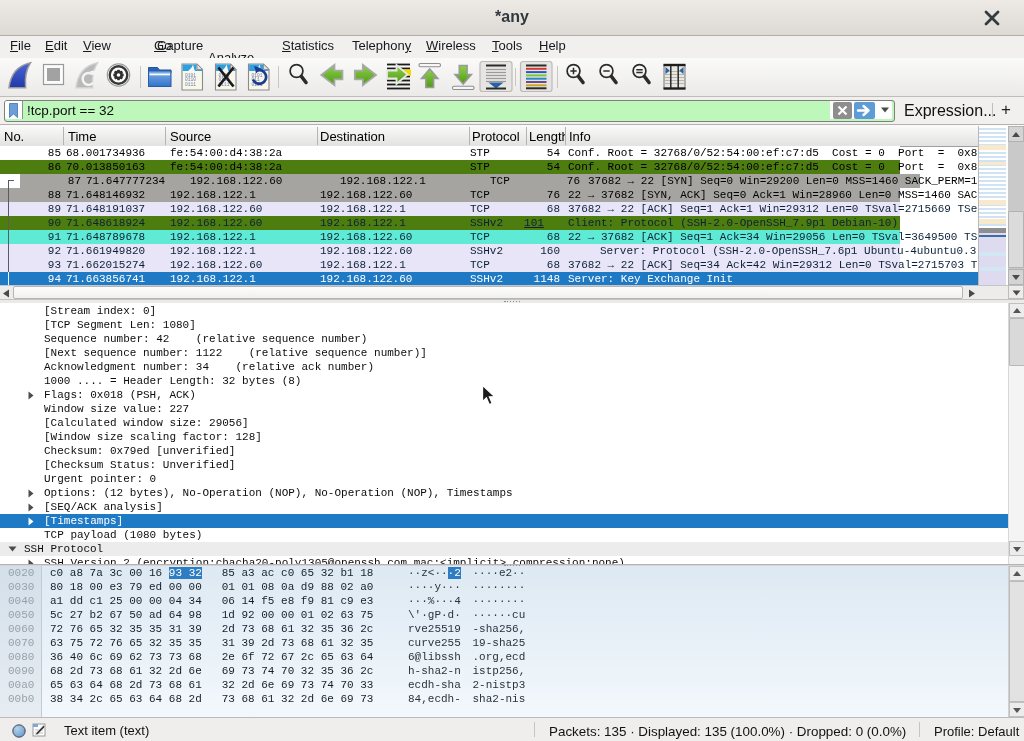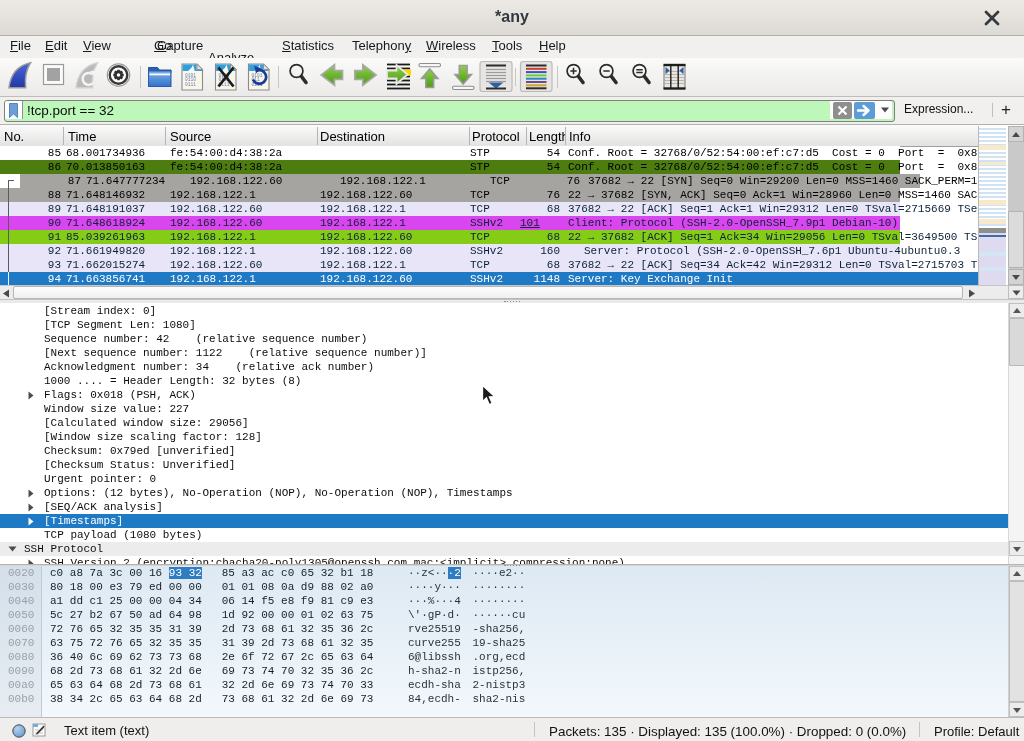--- a/index.html
+++ b/index.html
@@ -218,21 +218,21 @@
  </svg>
 
  <div class="abs" style="left:854px;top:101.5px;width:21px;height:17px;background:#5e9cd8;border-radius:2px;"></div>
  <svg class="abs" style="left:854px;top:101.5px;" width="21" height="17" viewBox="0 0 21 17">
   <path d="M4,8.5 h9 M9.5,4 l5,4.5 l-5,4.5" fill="none" stroke="#fff" stroke-width="2.4" stroke-linejoin="round" stroke-linecap="round"></path>
  </svg>
 
  <svg class="abs" style="left:880px;top:106px;" width="10" height="8" viewBox="0 0 10 8">
   <path d="M1,1.5 h8 l-4,5 z" fill="#4a4a4a"></path>
  </svg>
- <div class="abs" style="left:904px;top:102px;font-size:12px;color:#111;">Expression...</div>
+ <div class="abs" style="left:904px;top:102px;font-size:16px;color:#111;">Expression...</div>
  <div class="abs" style="left:992px;top:103px;width:1px;height:14px;background:#c2bfbb;"></div>
  <div class="abs" style="left:1001px;top:100px;font-size:17px;color:#222;">+</div>
 </div>
 
 <div id="packetlist">
 
  <div class="abs" style="left:0;top:125px;width:1024px;height:21px;background:linear-gradient(#fbfbfb,#e3e2e1);border-bottom:1px solid #9f9f9f;"></div>
  <div class="abs" style="top:129px;width:1024px;font-size:13px;color:#000;">
   <span class="abs" style="left:4px;">No.</span>
   <span class="abs" style="left:68px;">Time</span>
@@ -288,46 +288,46 @@
   </div>
   <div class="mrow" style="top:202px;background:#e7e5f7;color:#0c2137;">
    <span class="abs" style="left:0;width:61px;text-align:right;">89</span>
    <span class="abs" style="left:66px;">71.648191037</span>
    <span class="abs" style="left:170px;">192.168.122.60</span>
    <span class="abs" style="left:320px;">192.168.122.1</span>
    <span class="abs" style="left:470px;">TCP</span>
    <span class="abs" style="left:500px;width:60px;text-align:right;">68</span>
    <span class="abs" style="left:568px;width:409px;overflow:hidden;">37682 → 22 [ACK] Seq=1 Ack=1 Win=29312 Len=0 TSval=2715669 TSecr=3649469</span>
   </div>
-  <div class="mrow" style="top:216px;background:#d946ef;color:#0c2137;">
+  <div class="mrow" style="top:216px;background:#4d7c0f;color:#0c2137;">
    <span class="abs" style="left:0;width:61px;text-align:right;">90</span>
    <span class="abs" style="left:66px;">71.648618924</span>
    <span class="abs" style="left:170px;">192.168.122.60</span>
    <span class="abs" style="left:320px;">192.168.122.1</span>
    <span class="abs" style="left:470px;">SSHv2</span>
-   <span class="abs" style="left:520px;width:60px;text-align:left;text-decoration:underline;">101</span>
+   <span class="abs" style="left:504px;width:60px;text-align:center;text-decoration:underline;">101</span>
    <span class="abs" style="left:568px;width:409px;overflow:hidden;">Client: Protocol (SSH-2.0-OpenSSH_7.9p1 Debian-10)</span>
   </div>
-  <div class="mrow" style="top:230px;background:#84cc16;color:#0c2137;">
+  <div class="mrow" style="top:230px;background:#5eead4;color:#0c2137;">
    <span class="abs" style="left:0;width:61px;text-align:right;">91</span>
-   <span class="abs" style="left:66px;">85.039261963</span>
+   <span class="abs" style="left:66px;">71.648789678</span>
    <span class="abs" style="left:170px;">192.168.122.1</span>
    <span class="abs" style="left:320px;">192.168.122.60</span>
    <span class="abs" style="left:470px;">TCP</span>
    <span class="abs" style="left:500px;width:60px;text-align:right;">68</span>
    <span class="abs" style="left:568px;width:409px;overflow:hidden;">22 → 37682 [ACK] Seq=1 Ack=34 Win=29056 Len=0 TSval=3649500 TSecr=2715669</span>
   </div>
   <div class="mrow" style="top:244px;background:#e7e5f7;color:#0c2137;">
    <span class="abs" style="left:0;width:61px;text-align:right;">92</span>
    <span class="abs" style="left:66px;">71.661949820</span>
    <span class="abs" style="left:170px;">192.168.122.1</span>
    <span class="abs" style="left:320px;">192.168.122.60</span>
    <span class="abs" style="left:470px;">SSHv2</span>
    <span class="abs" style="left:500px;width:60px;text-align:right;">160</span>
-   <span class="abs" style="left:584px;width:409px;overflow:hidden;">Server: Protocol (SSH-2.0-OpenSSH_7.6p1 Ubuntu-4ubuntu0.3</span>
+   <span class="abs" style="left:600px;width:409px;overflow:hidden;">Server: Protocol (SSH-2.0-OpenSSH_7.6p1 Ubuntu-4ubuntu0.3</span>
   </div>
   <div class="mrow" style="top:258px;background:#e7e5f7;color:#0c2137;">
    <span class="abs" style="left:0;width:61px;text-align:right;">93</span>
    <span class="abs" style="left:66px;">71.662015274</span>
    <span class="abs" style="left:170px;">192.168.122.60</span>
    <span class="abs" style="left:320px;">192.168.122.1</span>
    <span class="abs" style="left:470px;">TCP</span>
    <span class="abs" style="left:500px;width:60px;text-align:right;">68</span>
    <span class="abs" style="left:568px;width:409px;overflow:hidden;">37682 → 22 [ACK] Seq=34 Ack=42 Win=29312 Len=0 TSval=2715703 TSecr=3649509</span>
   </div>

